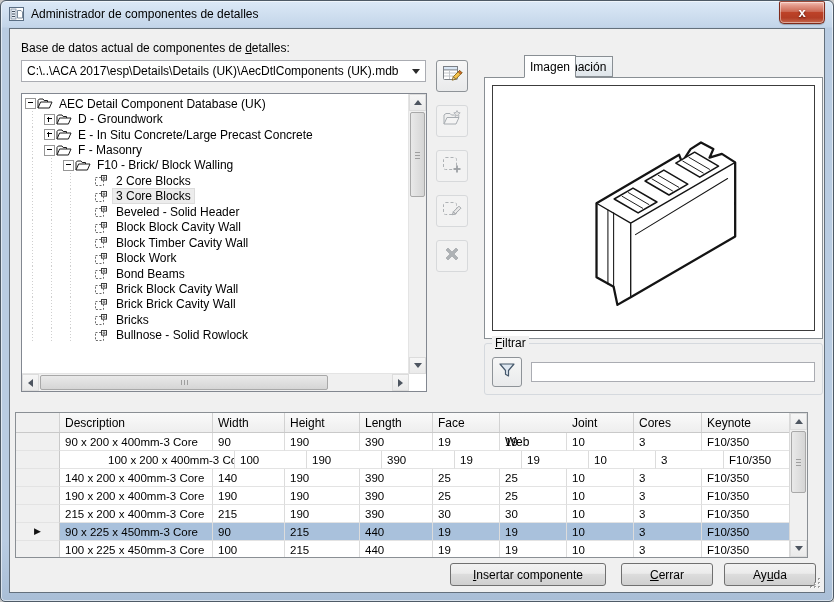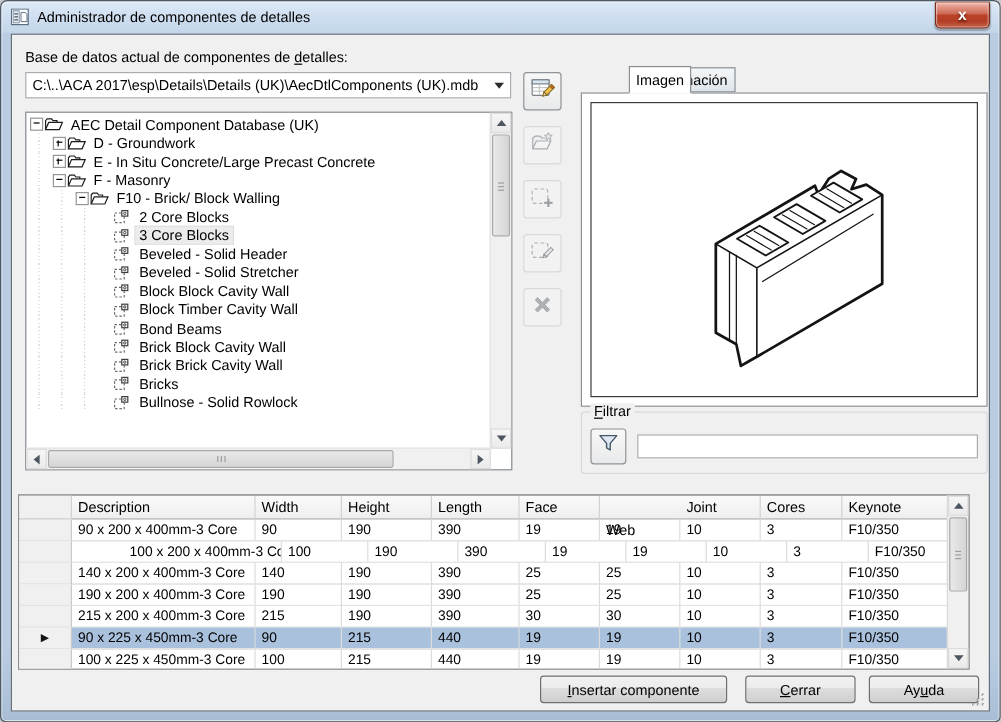--- a/index.html
+++ b/index.html
@@ -256,49 +256,49 @@
               <span class="tguide"></span>
               <span class="tguide"></span>
               <span class="texp"></span>
               <span class="ticon">
                 <svg width="14" height="13" viewBox="0 0 14 13">
                   <rect x="1.5" y="3.5" width="8" height="8" fill="#fff" stroke="#6a6a6a" stroke-width="1" stroke-dasharray="2 1.6"></rect>
                   <rect x="7.5" y="1.5" width="5" height="4.6" fill="#fff" stroke="#3c3c3c"></rect>
                   <circle cx="10" cy="3.8" r="1" fill="none" stroke="#3c3c3c" stroke-width="0.8"></circle>
                 </svg>
               </span>
-              <span class="tlabel">Beveled - Solid Stretcher</span>
-            </div>
-            <div class="trow">
-              <span class="tguide"></span>
-              <span class="tguide"></span>
-              <span class="tguide"></span>
-              <span class="texp"></span>
-              <span class="ticon">
-                <svg width="14" height="13" viewBox="0 0 14 13">
-                  <rect x="1.5" y="3.5" width="8" height="8" fill="#fff" stroke="#6a6a6a" stroke-width="1" stroke-dasharray="2 1.6"></rect>
-                  <rect x="7.5" y="1.5" width="5" height="4.6" fill="#fff" stroke="#3c3c3c"></rect>
-                  <circle cx="10" cy="3.8" r="1" fill="none" stroke="#3c3c3c" stroke-width="0.8"></circle>
-                </svg>
-              </span>
               <span class="tlabel">Block Block Cavity Wall</span>
             </div>
             <div class="trow">
               <span class="tguide"></span>
               <span class="tguide"></span>
               <span class="tguide"></span>
               <span class="texp"></span>
               <span class="ticon">
                 <svg width="14" height="13" viewBox="0 0 14 13">
                   <rect x="1.5" y="3.5" width="8" height="8" fill="#fff" stroke="#6a6a6a" stroke-width="1" stroke-dasharray="2 1.6"></rect>
                   <rect x="7.5" y="1.5" width="5" height="4.6" fill="#fff" stroke="#3c3c3c"></rect>
                   <circle cx="10" cy="3.8" r="1" fill="none" stroke="#3c3c3c" stroke-width="0.8"></circle>
                 </svg>
               </span>
               <span class="tlabel">Block Timber Cavity Wall</span>
+            </div>
+            <div class="trow">
+              <span class="tguide"></span>
+              <span class="tguide"></span>
+              <span class="tguide"></span>
+              <span class="texp"></span>
+              <span class="ticon">
+                <svg width="14" height="13" viewBox="0 0 14 13">
+                  <rect x="1.5" y="3.5" width="8" height="8" fill="#fff" stroke="#6a6a6a" stroke-width="1" stroke-dasharray="2 1.6"></rect>
+                  <rect x="7.5" y="1.5" width="5" height="4.6" fill="#fff" stroke="#3c3c3c"></rect>
+                  <circle cx="10" cy="3.8" r="1" fill="none" stroke="#3c3c3c" stroke-width="0.8"></circle>
+                </svg>
+              </span>
+              <span class="tlabel">Block Work</span>
             </div>
             <div class="trow">
               <span class="tguide"></span>
               <span class="tguide"></span>
               <span class="tguide"></span>
               <span class="texp"></span>
               <span class="ticon">
                 <svg width="14" height="13" viewBox="0 0 14 13">
                   <rect x="1.5" y="3.5" width="8" height="8" fill="#fff" stroke="#6a6a6a" stroke-width="1" stroke-dasharray="2 1.6"></rect>
                   <rect x="7.5" y="1.5" width="5" height="4.6" fill="#fff" stroke="#3c3c3c"></rect>

